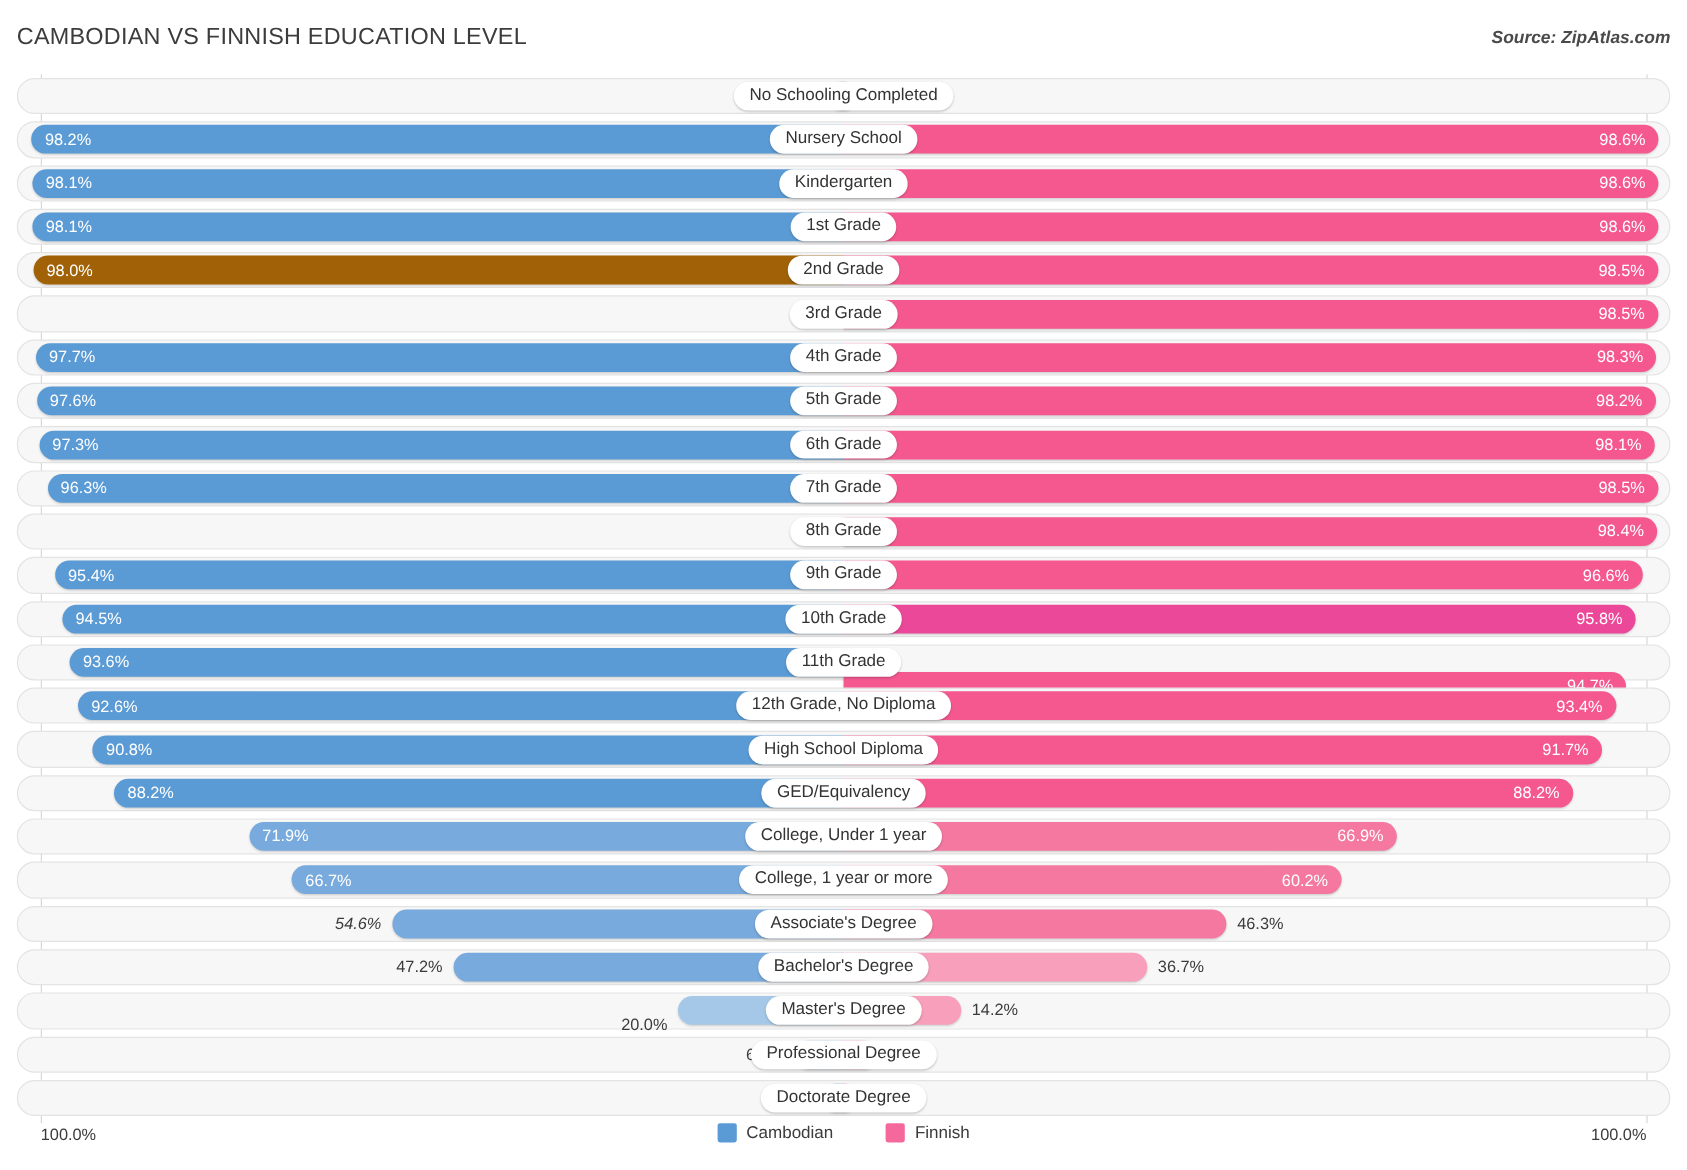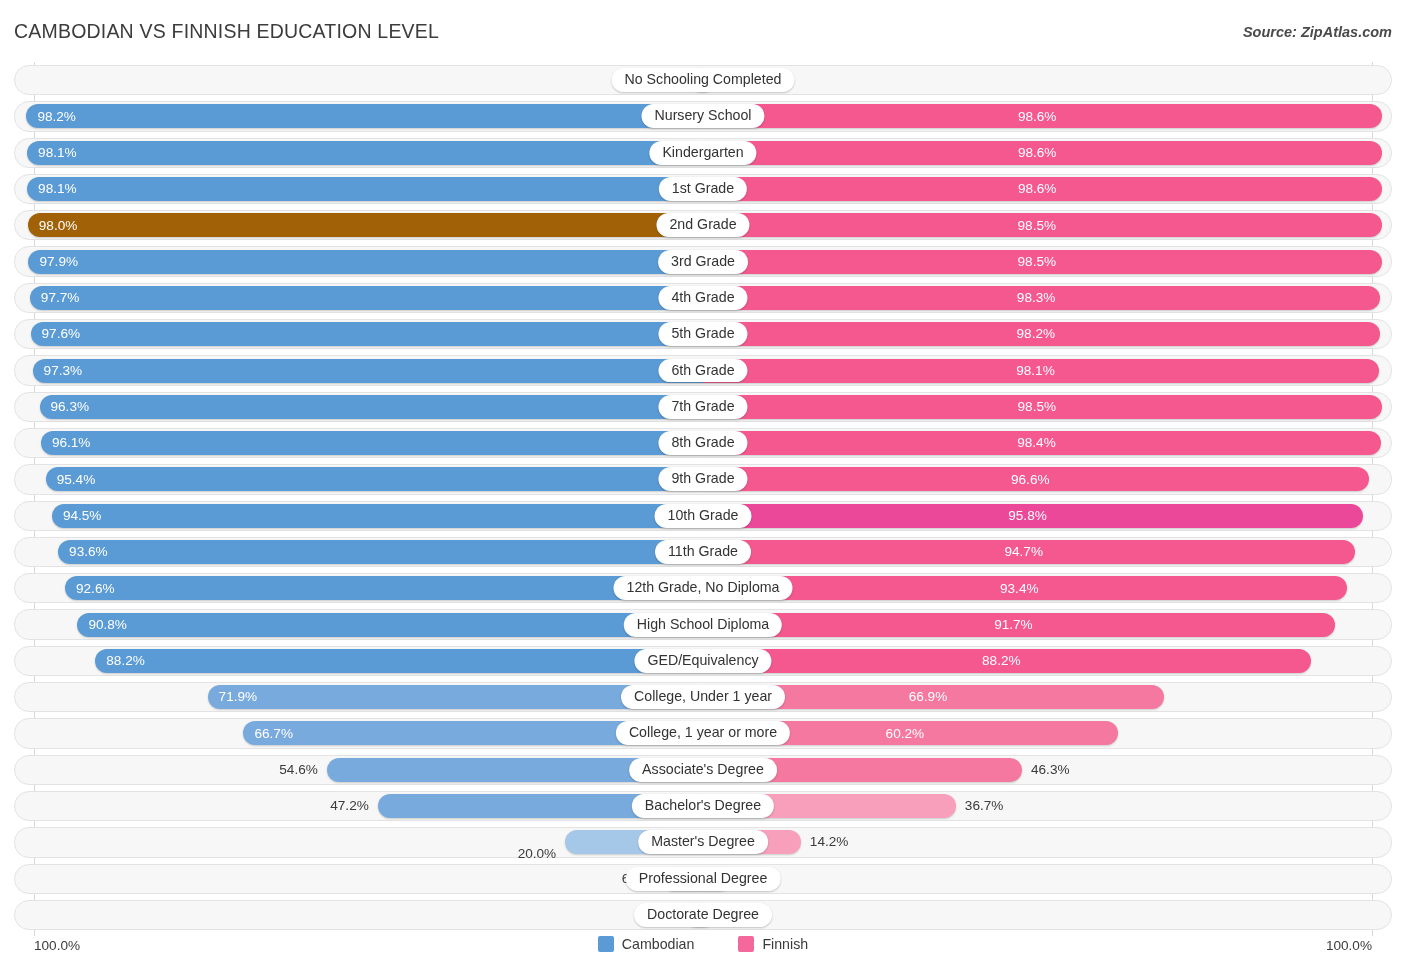--- a/index.html
+++ b/index.html
@@ -95,21 +95,21 @@
   }
   .bar.left {
     right: 0;
     border-radius: 12px 0 0 12px;
     justify-content: flex-start;
     padding-left: 11px;
   }
   .bar.right {
     left: 0;
     border-radius: 0 12px 12px 0;
-    justify-content: center;
+    justify-content: flex-end;
     padding-right: 11px;
   }
 
   .bar-val {
     font-size: 13.6px;
     color: #ffffff;
     white-space: nowrap;
     line-height: 1;
   }
 
@@ -269,25 +269,20 @@
         </div>
         <div class="half right">
           <div class="bar right" style="width: 98.5%; background: rgb(244, 88, 143);">
             <span class="bar-val">98.5%</span>
           </div>
         </div>
         <div class="cat-label">2nd Grade</div>
       </div>
       <div class="row">
         <div class="track"></div>
-        <div class="half left">
-          <div class="bar left" style="width: 97.9%; background: rgb(91, 155, 213);">
-            <span class="bar-val">97.9%</span>
-          </div>
-        </div>
         <div class="half right">
           <div class="bar right" style="width: 98.5%; background: rgb(244, 88, 143);">
             <span class="bar-val">98.5%</span>
           </div>
         </div>
         <div class="cat-label">3rd Grade</div>
       </div>
       <div class="row">
         <div class="track"></div>
         <div class="half left">
@@ -339,25 +334,20 @@
         </div>
         <div class="half right">
           <div class="bar right" style="width: 98.5%; background: rgb(244, 88, 143);">
             <span class="bar-val">98.5%</span>
           </div>
         </div>
         <div class="cat-label">7th Grade</div>
       </div>
       <div class="row">
         <div class="track"></div>
-        <div class="half left">
-          <div class="bar left" style="width: 96.1%; background: rgb(91, 155, 213);">
-            <span class="bar-val">96.1%</span>
-          </div>
-        </div>
         <div class="half right">
           <div class="bar right" style="width: 98.4%; background: rgb(244, 88, 143);">
             <span class="bar-val">98.4%</span>
           </div>
         </div>
         <div class="cat-label">8th Grade</div>
       </div>
       <div class="row">
         <div class="track"></div>
         <div class="half left">
@@ -387,21 +377,21 @@
         <div class="cat-label">10th Grade</div>
       </div>
       <div class="row">
         <div class="track"></div>
         <div class="half left">
           <div class="bar left" style="width: 93.6%; background: rgb(91, 155, 213);">
             <span class="bar-val">93.6%</span>
           </div>
         </div>
         <div class="half right">
-          <div class="bar right" style="width: 94.7%; background: rgb(244, 88, 143);">
+          <div class="bar right" style="width: 94.7%; background: rgb(244, 88, 143); margin-top: 20px;">
             <span class="bar-val">94.7%</span>
           </div>
         </div>
         <div class="cat-label">11th Grade</div>
       </div>
       <div class="row">
         <div class="track"></div>
         <div class="half left">
           <div class="bar left" style="width: 92.6%; background: rgb(91, 155, 213);">
             <span class="bar-val">92.6%</span>
@@ -466,21 +456,21 @@
         <div class="half right">
           <div class="bar right" style="width: 60.2%; background: rgb(244, 120, 159);">
             <span class="bar-val">60.2%</span>
           </div>
         </div>
         <div class="cat-label">College, 1 year or more</div>
       </div>
       <div class="row">
         <div class="track"></div>
         <div class="half left">
-          <div class="out-val left" style="right: calc(54.6% + 9px);">54.6%</div>
+          <div class="out-val left" style="right: calc(54.6% + 9px); font-style: italic;">54.6%</div>
           <div class="bar left" style="width: 54.6%; background: rgb(120, 170, 221);"></div>
         </div>
         <div class="half right">
           <div class="out-val right" style="left: calc(46.3% + 9px);">46.3%</div>
           <div class="bar right" style="width: 46.3%; background: rgb(244, 120, 159);"></div>
         </div>
         <div class="cat-label">Associate's Degree</div>
       </div>
       <div class="row">
         <div class="track"></div>

